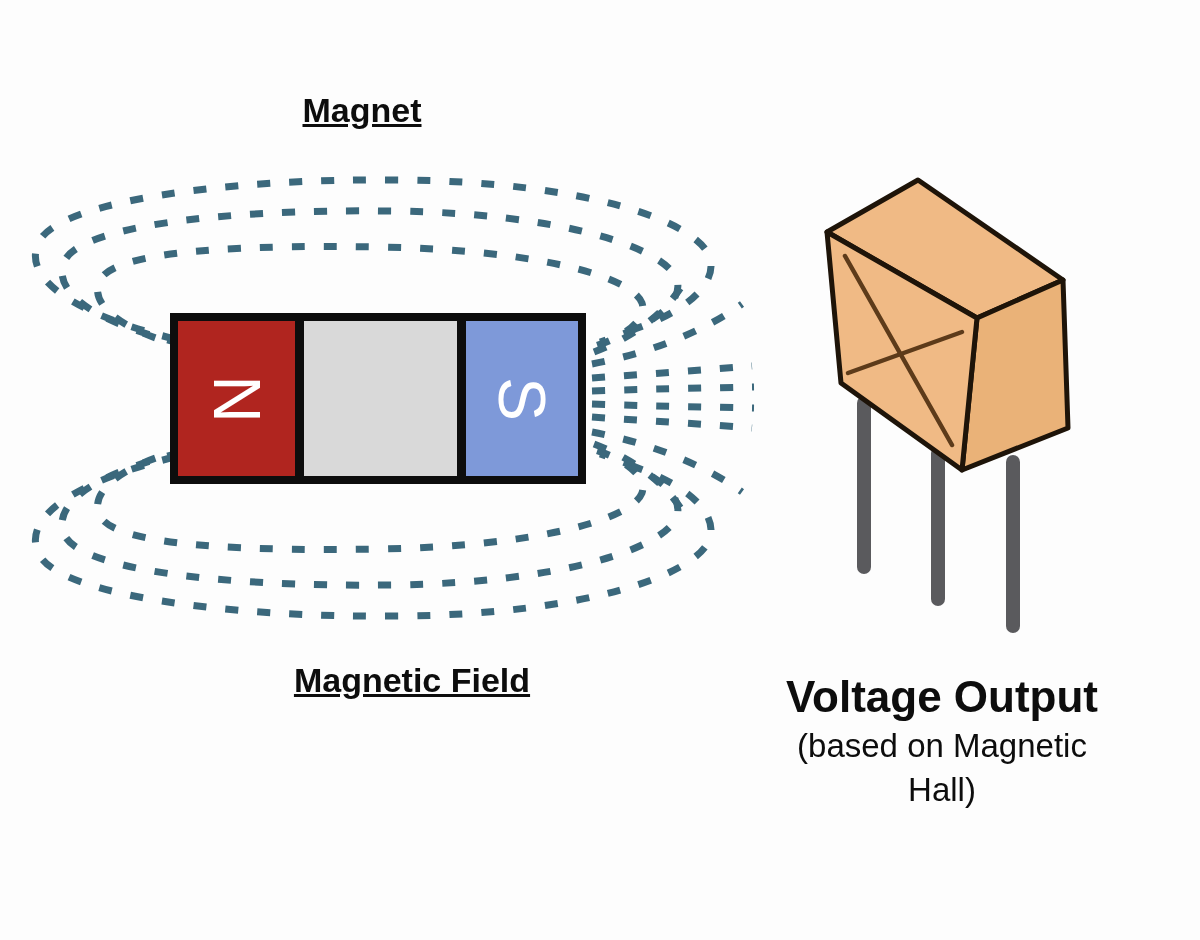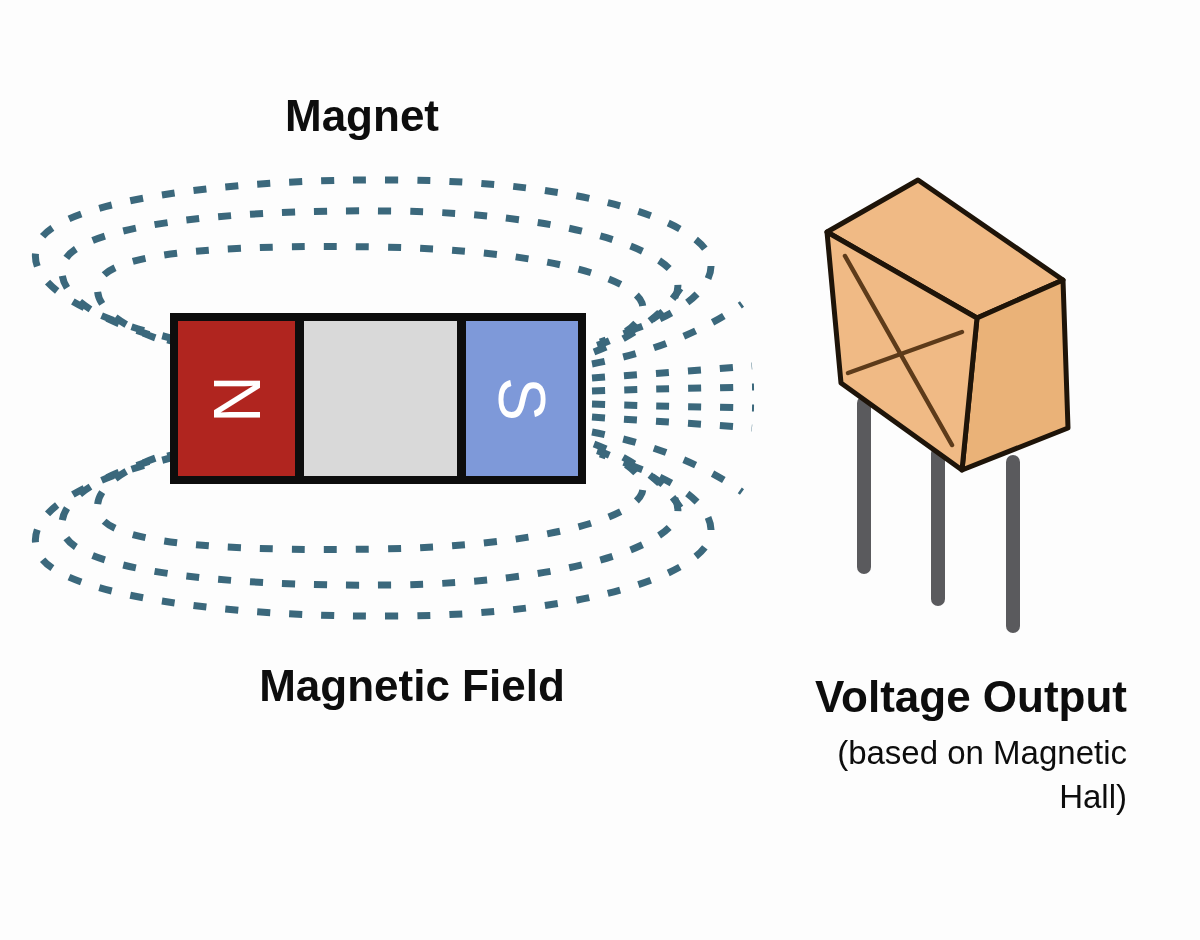--- a/index.html
+++ b/index.html
@@ -53,46 +53,47 @@
     font-weight: 500;
     line-height: 1;
     transform: rotate(90deg);
     user-select: none;
   }
 
   .diagram-label {
     position: absolute;
     text-align: center;
     font-weight: 700;
-    font-size: 44px;
+    font-size: 34px;
     line-height: 1.1;
     letter-spacing: 0px;
     white-space: nowrap;
+    text-decoration: underline;
   }
   .label-magnet  { left: 237px; top: 92px;  width: 250px; }
   .label-sensor  { left: 712px; top: 72px;  width: 400px; }
   .label-field   { left: 237px; top: 662px; width: 350px; }
 
   .output-block {
     position: absolute;
     left: 757px; top: 672px;
     width: 370px;
-    text-align: right;
+    text-align: center;
   }
   .output-title {
     font-weight: 700;
     font-size: 44px;
     line-height: 1.15;
     white-space: nowrap;
   }
   .output-sub {
     font-weight: 400;
     font-size: 33px;
     line-height: 1.36;
-    margin-top: 8px;
+    margin-top: 1px;
   }
 </style>
 </head>
 <body>
 
 <div class="stage">
 
   <svg class="scene" viewBox="0 0 1200 940" aria-hidden="true">
 
     <g>

